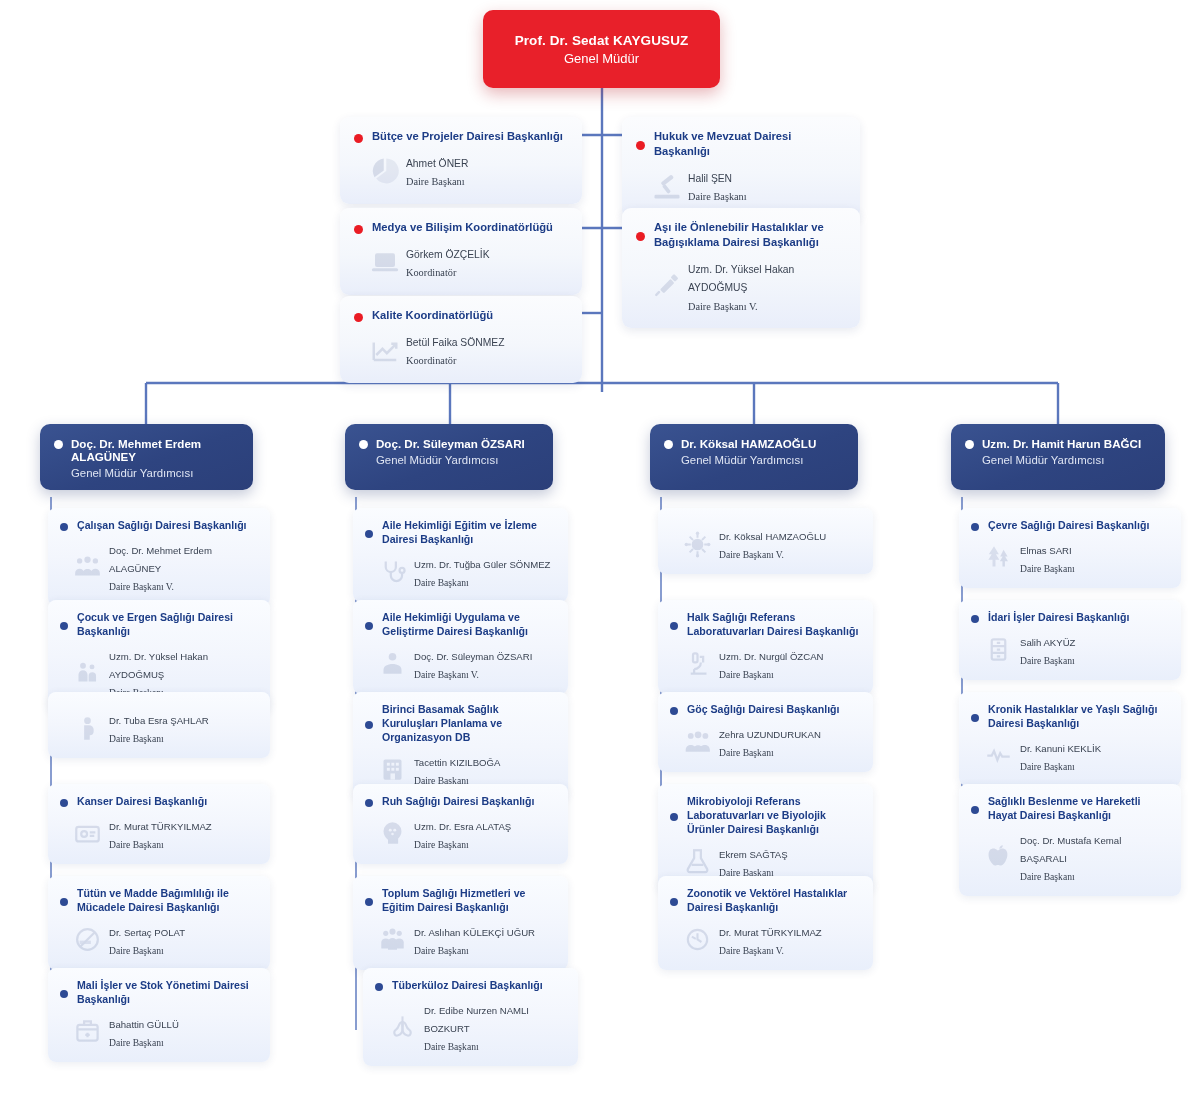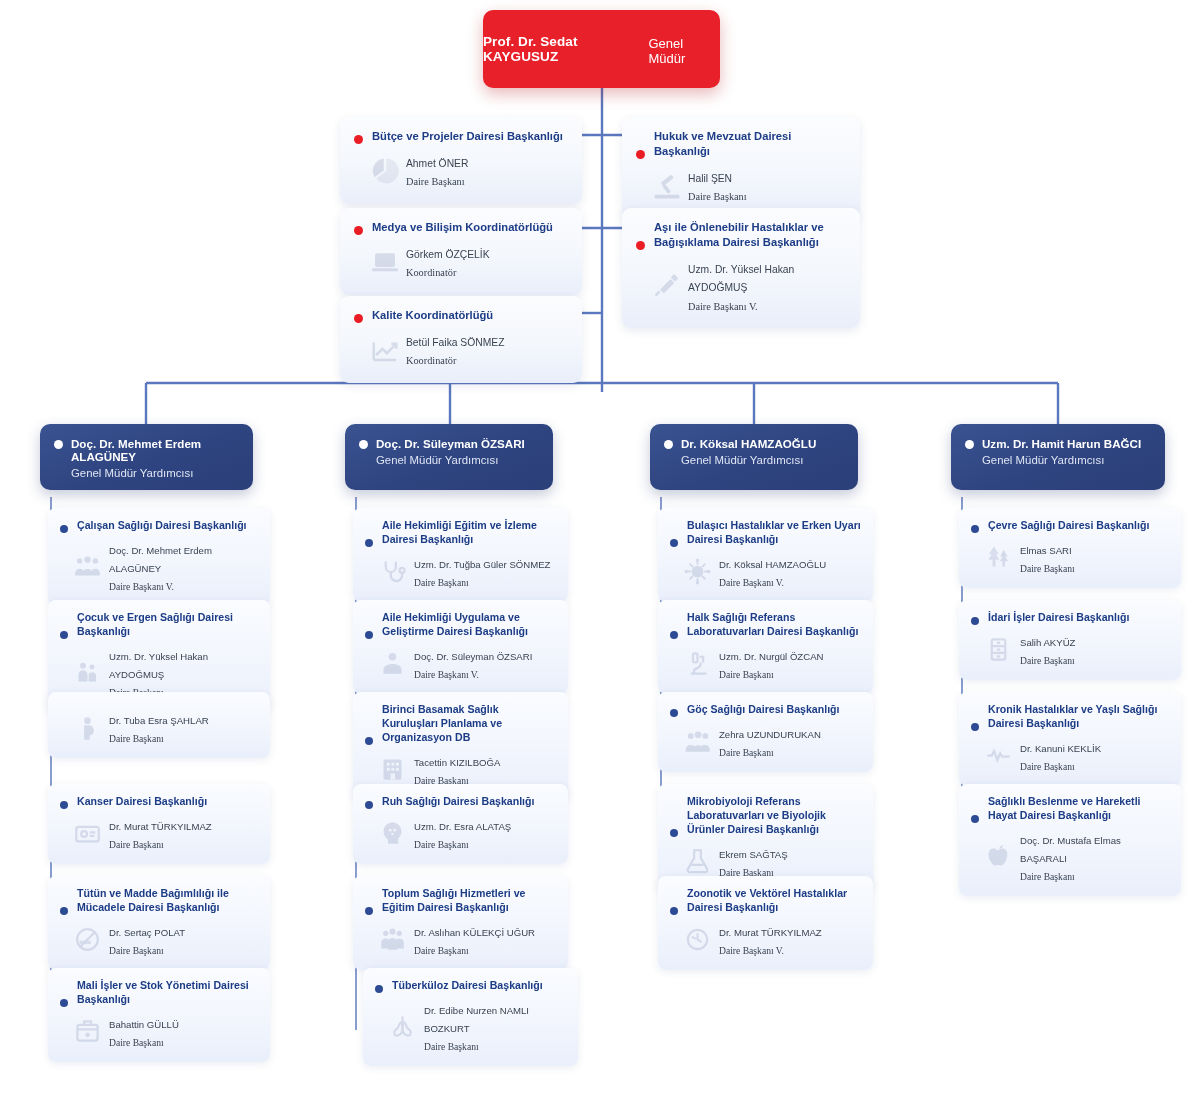--- a/index.html
+++ b/index.html
@@ -12,40 +12,40 @@
   #root { position: relative; width: 1200px; height: 1105px; }
 
   
   .root-card {
     position: absolute;
     left: 483px; top: 10px;
     width: 237px; height: 78px;
     background: #e8202a;
     border-radius: 10px;
     box-shadow: 0 6px 16px rgba(180,20,30,.30);
-    display: flex; flex-direction: row;
+    display: flex; flex-direction: column;
     align-items: center; justify-content: center;
     color: #fff;
   }
   .root-name { font-size: 13.5px; font-weight: bold; letter-spacing: .1px; }
   .root-title { font-size: 13px; font-weight: normal; margin-top: 3px; }
 
   
   #wires { position: absolute; left: 0; top: 0; width: 1200px; height: 1105px; pointer-events: none; }
 
   
   .unit-card {
     position: absolute;
     border-radius: 9px;
     background: linear-gradient(180deg, #fbfcfe 0%, #f4f7fc 55%, #e9eefa 100%);
     box-shadow: 0 3px 10px rgba(30,50,110,.10);
     padding: 12px 14px 14px 14px;
   }
   .unit-head {
-    display: flex; align-items: flex-end; gap: 9px;
+    display: flex; align-items: center; gap: 9px;
   }
   .dot {
     flex: 0 0 auto;
     width: 9px; height: 9px; border-radius: 50%;
     margin-top: 4px;
   }
   .dot.red { background: #ea1c24; }
   .dot.blue { background: #2d4a94; }
   .unit-title {
     font-size: 11.2px; font-weight: bold; color: #1c3c86;
@@ -423,24 +423,20 @@
         </div>
       </div>
       <div class="dep-card" style="left: 650px; top: 424px; width: 208px;">
         <div class="dep-head">
           <span class="dep-dot"></span>
           <span class="dep-name">Dr. Köksal HAMZAOĞLU</span>
         </div>
         <div class="dep-role">Genel Müdür Yardımcısı</div>
       </div>
       <div class="col-card" style="left: 658px; top: 508px; width: 215px;">
-        <div class="unit-head">
-          <span class="dot blue"></span>
-          <span class="unit-title">Bulaşıcı Hastalıklar ve Erken Uyarı Dairesi Başkanlığı</span>
-        </div>
         <div class="person-row">
           <span class="wicon">
             <svg viewBox="0 0 24 24" fill="currentColor">
               <circle cx="12" cy="12" r="5.2"></circle>
               <g stroke="currentColor" stroke-width="1.8">
                 <path d="M12 2v4M12 18v4M2 12h4M18 12h4M5 5l3 3M16 16l3 3M19 5l-3 3M8 16l-3 3"></path>
               </g>
               <circle cx="12" cy="2" r="1.5"></circle>
               <circle cx="12" cy="22" r="1.5"></circle>
               <circle cx="2" cy="12" r="1.5"></circle>
@@ -573,18 +569,18 @@
           <span class="dot blue"></span>
           <span class="unit-title">Sağlıklı Beslenme ve Hareketli Hayat Dairesi Başkanlığı</span>
         </div>
         <div class="person-row">
           <span class="wicon">
             <svg viewBox="0 0 24 24" fill="currentColor">
               <path d="M12 6.5c2-2 5-2 6.6-.2 2 2.3 1.6 6.7-.6 10.3-1.2 2-2.6 3.4-4 3.4-1 0-1.5-.5-2.5-.5s-1.5.5-2.5.5c-1.4 0-2.9-1.5-4-3.5C2.8 13 2.5 8.6 4.4 6.3 6 4.5 9 4.5 11 6.5z"></path>
               <path d="M12.6 5c.2-1.6 1.6-3 3.2-3.1.2 1.7-1.2 3.2-3.2 3.1z"></path>
             </svg>
           </span>
-          <span><span class="person-name">Doç. Dr. Mustafa Elmas BAŞARALI</span><br><span class="person-role">Daire Başkanı</span></span>
+          <span><span class="person-name">Doç. Dr. Mustafa Kemal BAŞARALI</span><br><span class="person-role">Daire Başkanı</span></span>
         </div>
       </div>
     </div>
 
 </div>
 
 </body></html>

